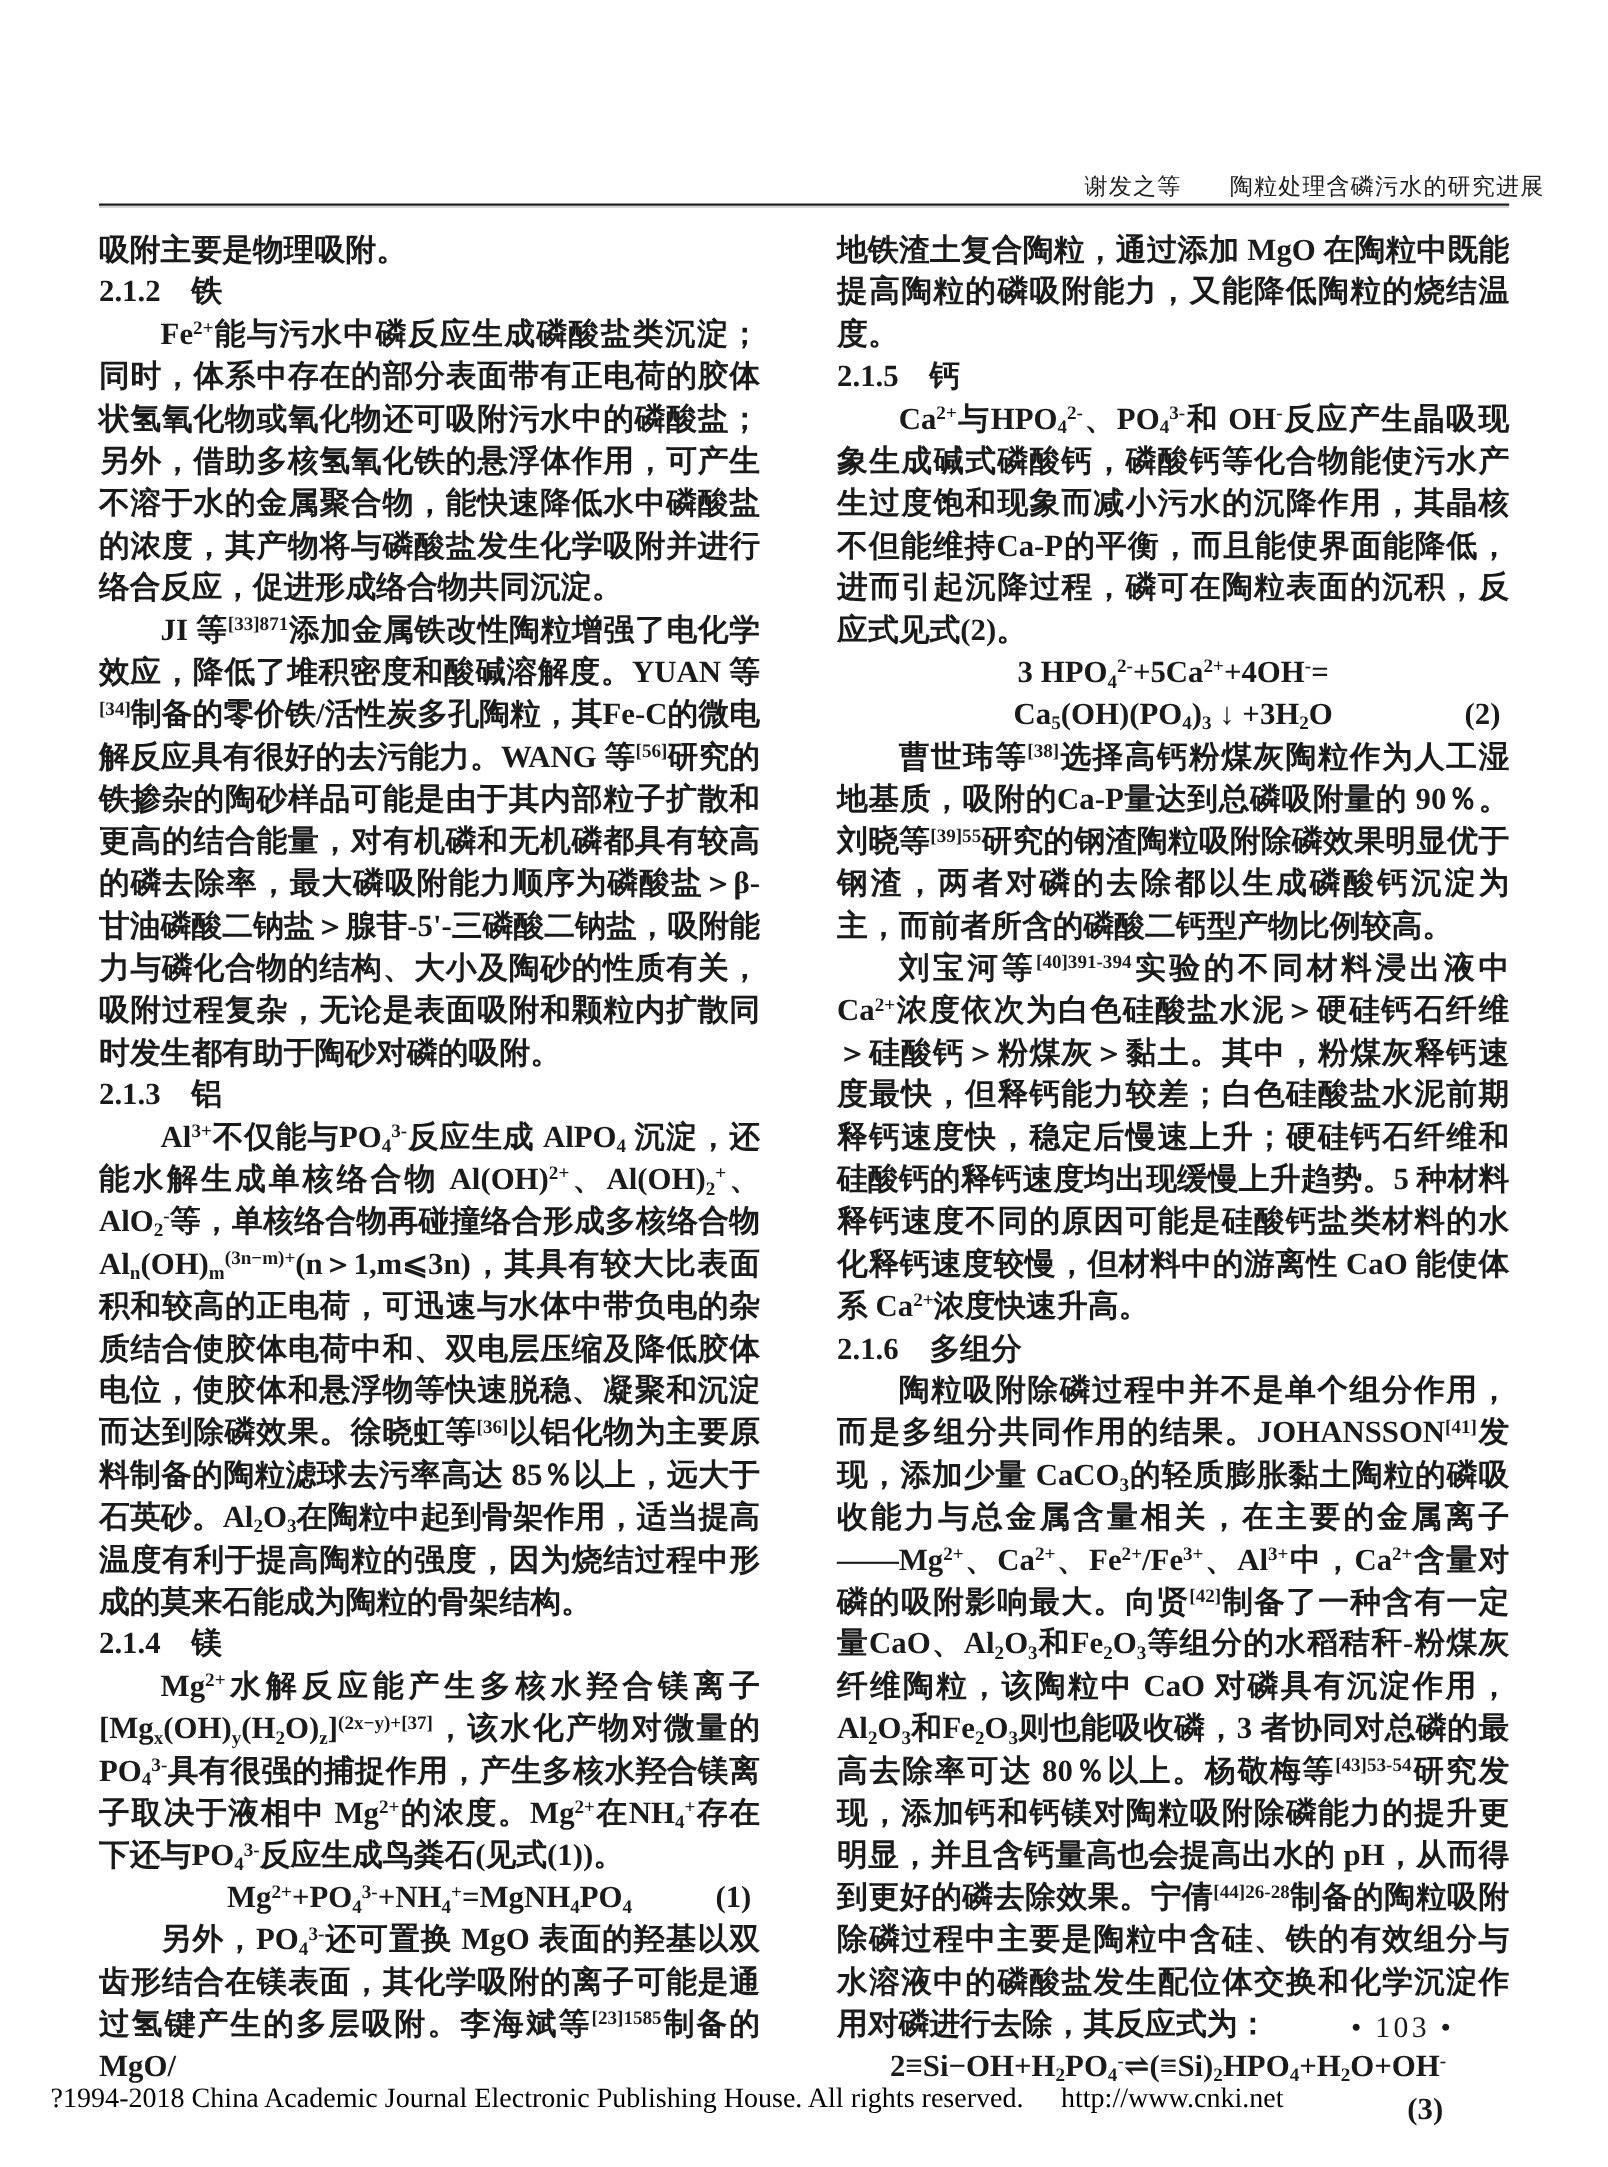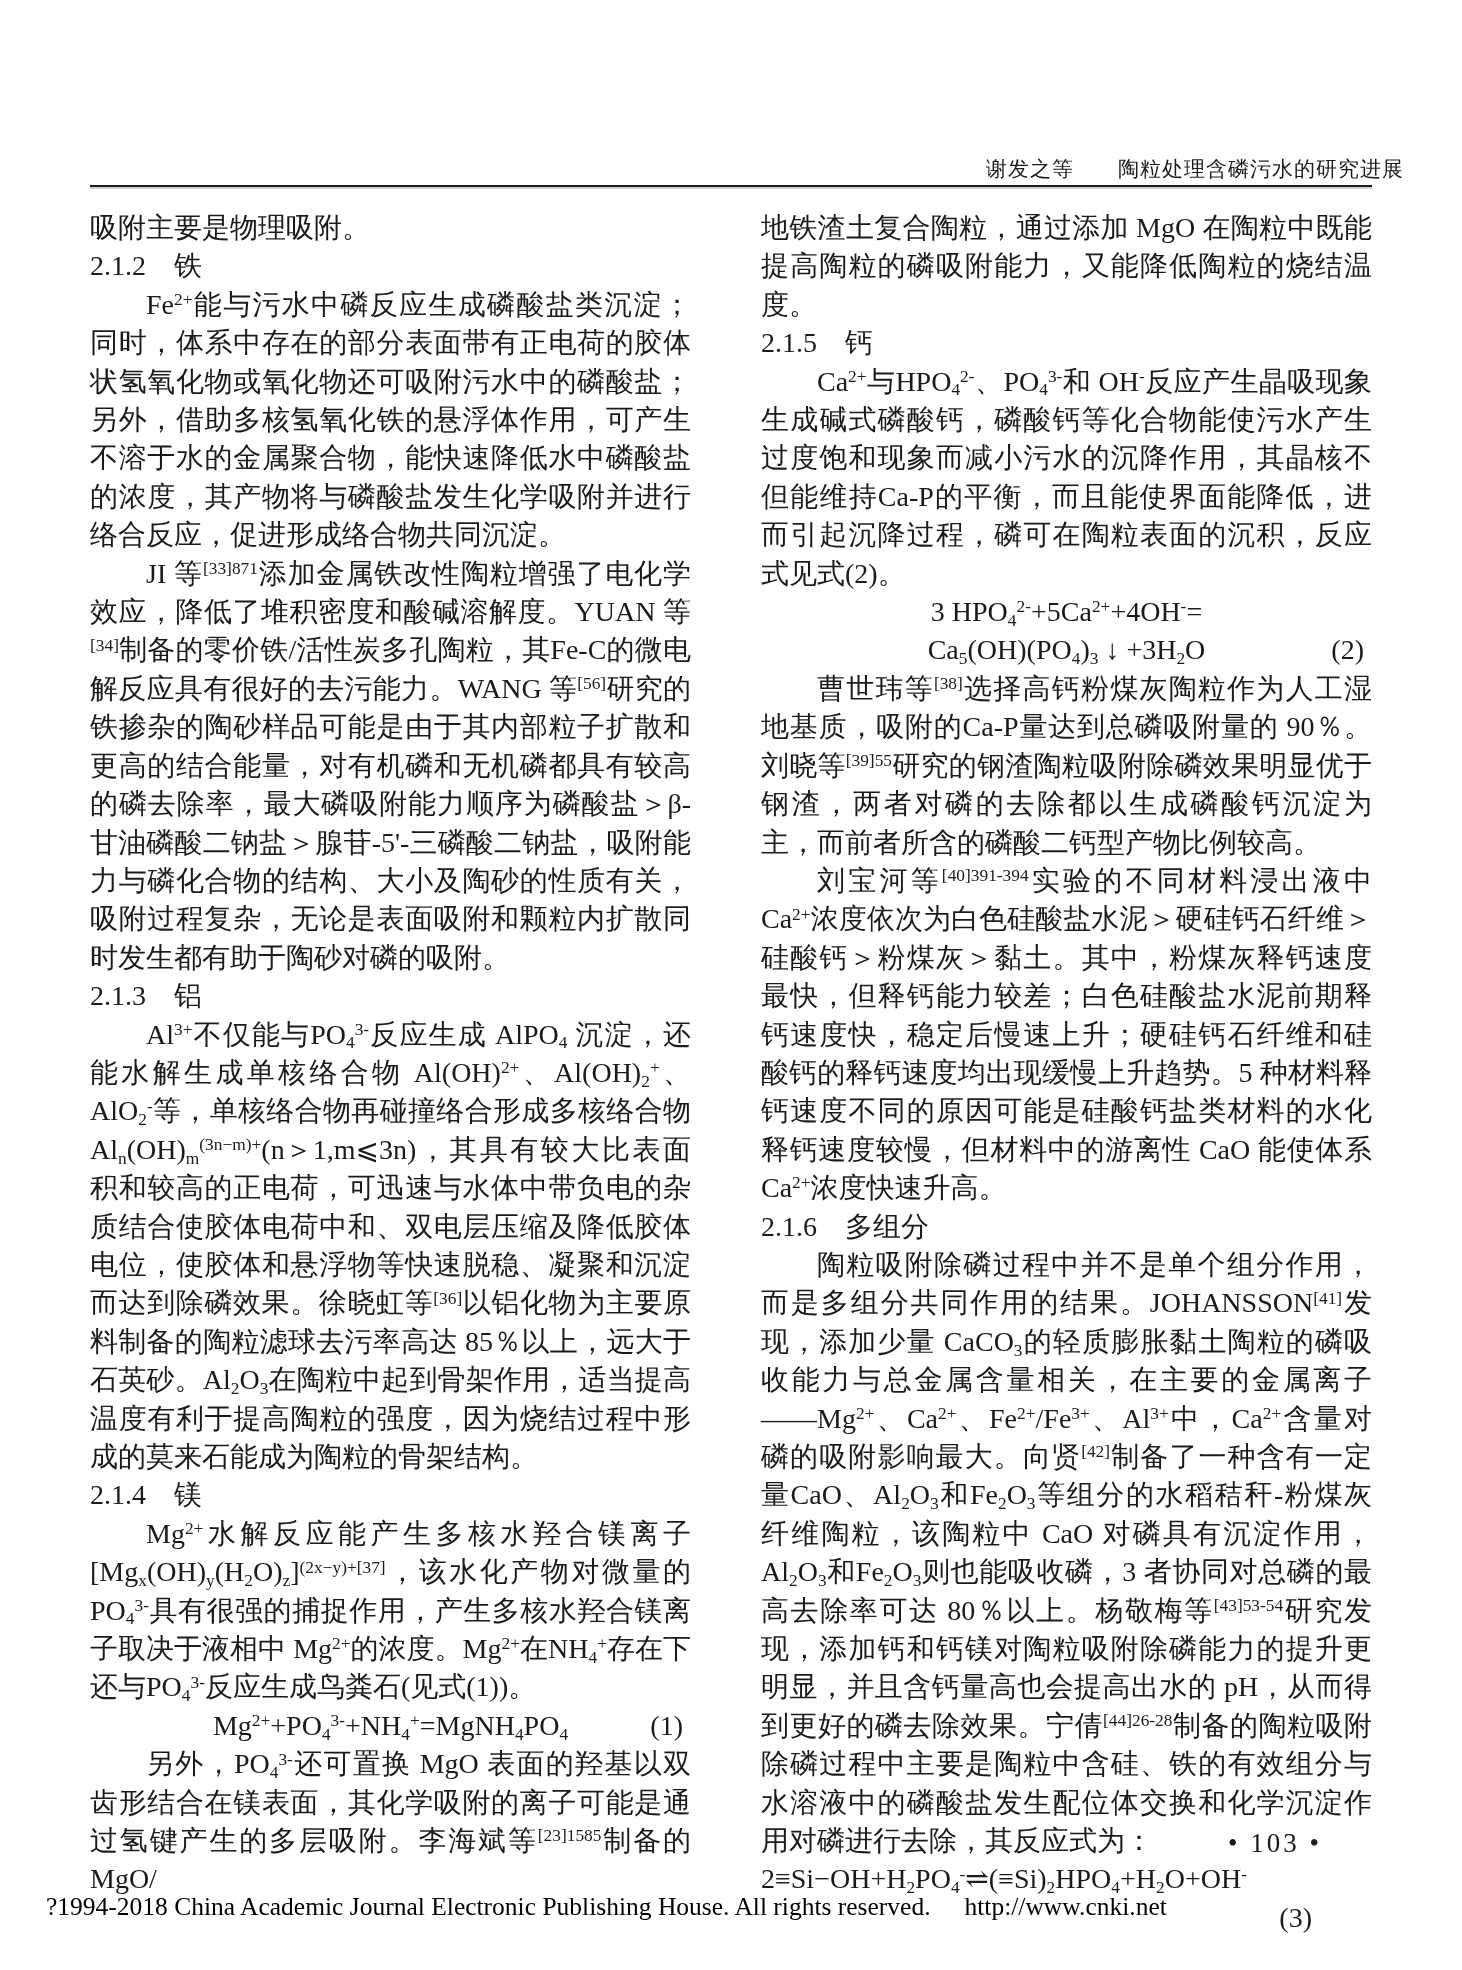--- a/index.html
+++ b/index.html
@@ -17,30 +17,30 @@
     font-size:21px;letter-spacing:1px;white-space:nowrap;
   }
   .header-rule{
     position:absolute;left:90px;top:185px;width:1282px;height:0;
     border-top:2px solid #1c1c1c;
     box-shadow:0 2px 0 rgba(0,0,0,0.18);
   }
   .column{
     position:absolute;top:209px;
     font-size:28px;line-height:38.4px;
-    text-align:justify;text-justify:inter-character;
+    text-align:justify;text-justify:inter-character;font-weight:bold;
   }
   .col-left{left:90px;width:601px;}
   .col-right{left:761px;width:611px;}
   .para{margin:0;text-indent:2em;}
   .para.no-indent{text-indent:0;}
   .heading{margin:0;text-indent:0;}
   .formula{position:relative;margin:0;}
   .f-line{position:relative;text-align:center;}
-  .f-line.f-left{text-align:left;}
+  .f-line.f-left{text-align:left;margin-left:48px;}
   .eq-num{position:absolute;right:8px;}
   .f-numline{text-align:right;padding-right:60px;}
   sup,sub{font-size:0.62em;line-height:0;position:relative;vertical-align:baseline;}
   sup{top:-0.5em;}
   sub{top:0.28em;}
   .page-num{
     position:absolute;top:1828px;right:172px;
     font-size:27px;letter-spacing:3px;white-space:nowrap;
   }
   .footer{

